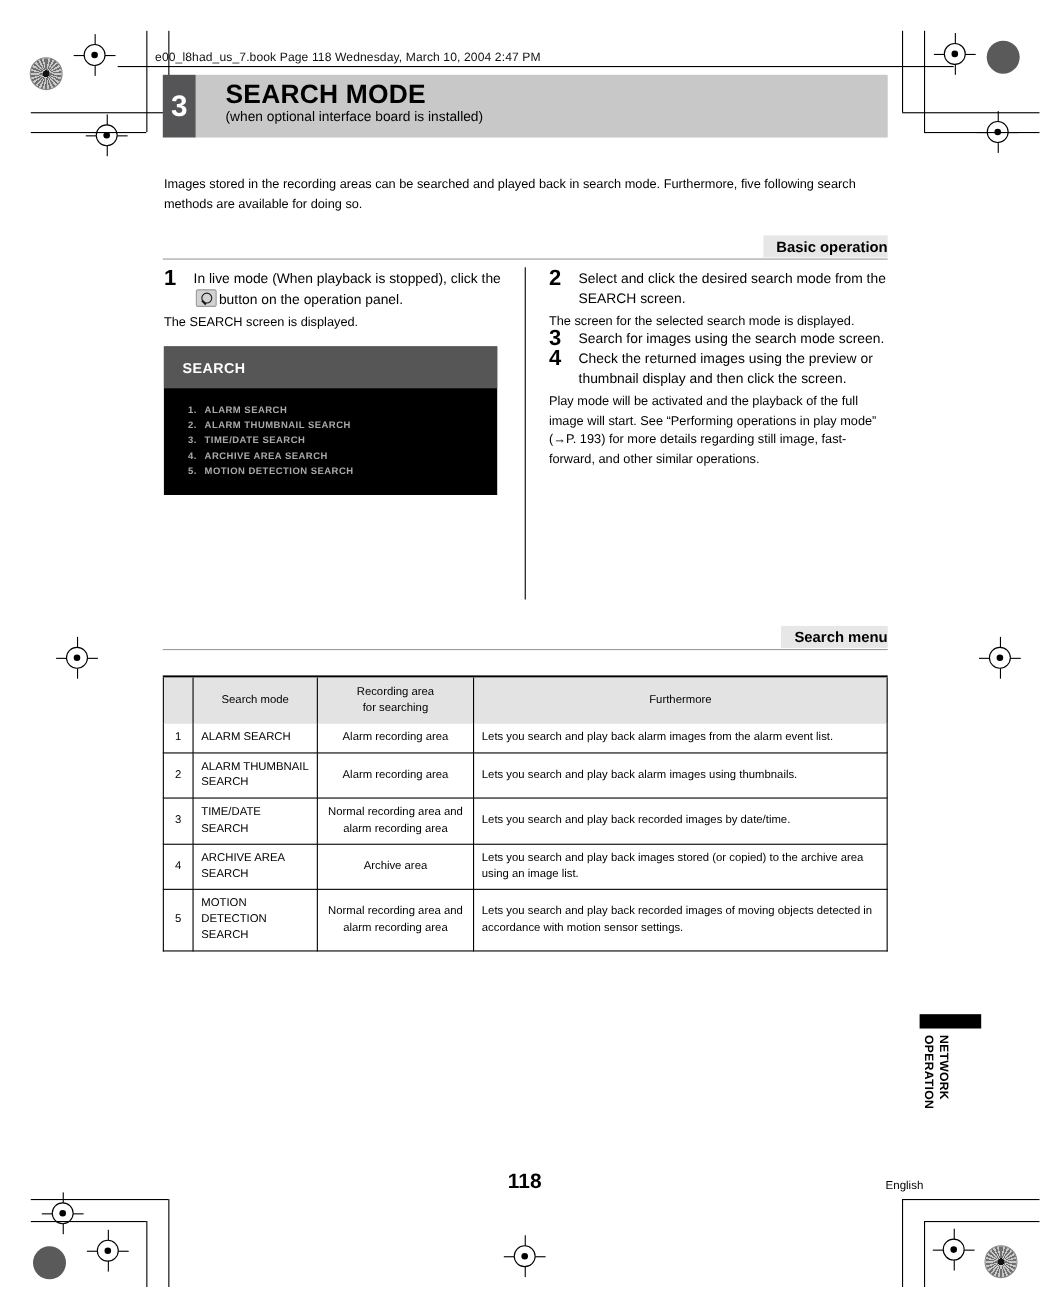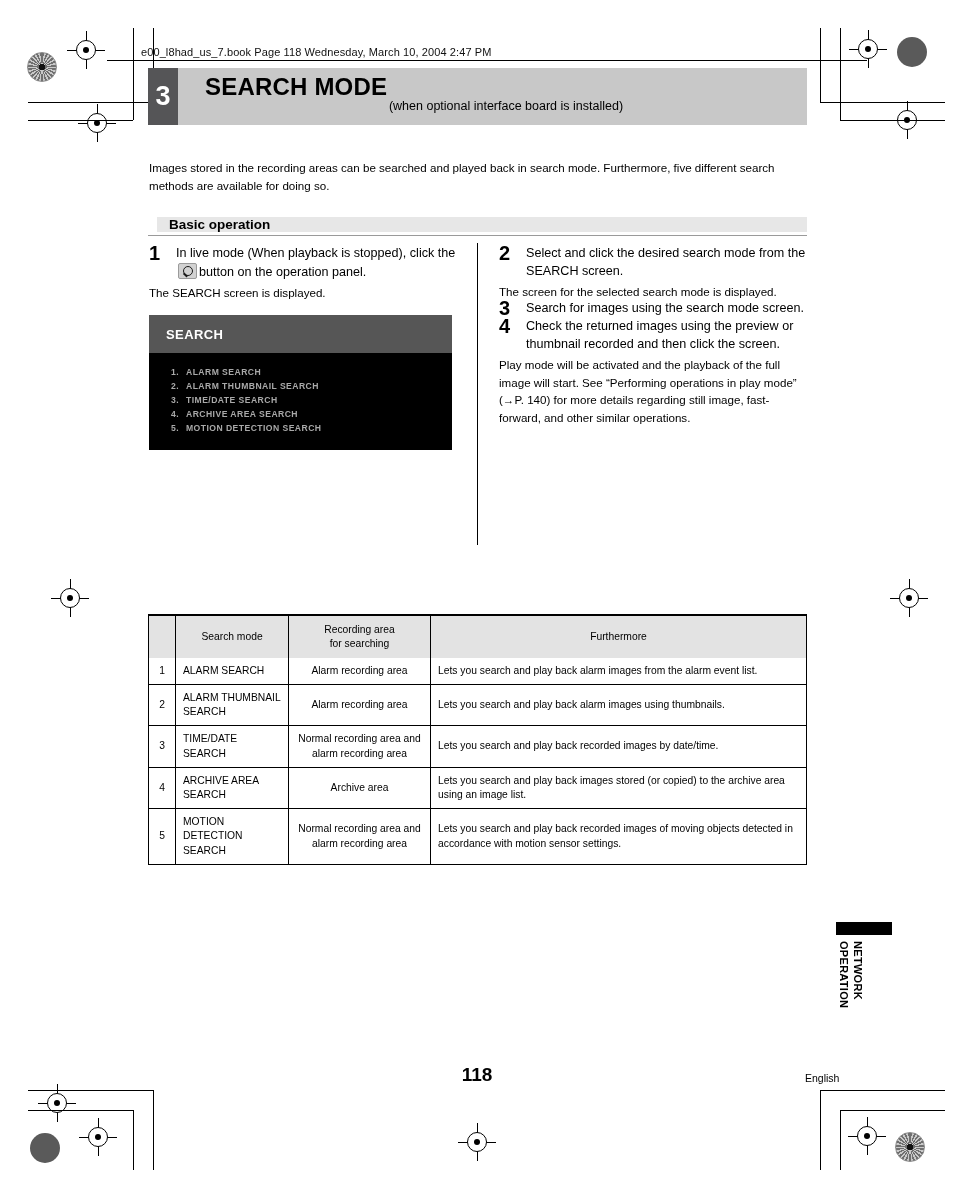--- a/index.html
+++ b/index.html
@@ -54,30 +54,30 @@
     width:30px; background:#555557; color:#fff;
     display:flex; align-items:center; justify-content:center;
     font-size:27px; font-weight:bold; line-height:1;
   }
   .chapter-title-box {
     flex:1; background:#c8c8c8; padding:6px 0 0 27px;
   }
   .chapter-title {
     font-size:24px; font-weight:bold; letter-spacing:0.2px; line-height:1.05;
   }
-  .chapter-sub { font-size:12.5px; line-height:1.1; margin-top:1px;text-align:center; }
+  .chapter-sub { font-size:12.5px; line-height:1.1; margin-top:1px; }
 
   
   .intro {
     position:absolute; left:149px; top:159px; width:660px;
     font-size:11.6px; line-height:1.55;
   }
 
   
-  .sec-bar { position:absolute; height:20px; display:flex; align-items:center; }
+  .sec-bar { position:absolute; height:20px; display:flex; align-items:flex-end;flex-direction:column; }
   .sec-bar .tick { width:9px; background:#8d8d8d; }
   .sec-bar .body { flex:1; background:#e7e7e7; display:flex; align-items:center;
                    padding-left:12px; font-size:13.5px; font-weight:bold; }
   .sec-bar .underline { position:absolute; bottom:-2px; left:0; width:100%; height:1px; background:#9a9a9a; }
 
   #sec-basic { left:148px; top:214px; width:659px; }
   #sec-menu  { left:148px; top:569px; width:659px; }
 
   
   .col-divider { position:absolute; left:477px; top:243px; width:1px; height:302px; background:#000; }
@@ -260,21 +260,21 @@
   <div class="slugline"></div>
 
   <div class="chapter-head">
     <div class="chapter-num">3</div>
     <div class="chapter-title-box">
       <div class="chapter-title">SEARCH MODE</div>
       <div class="chapter-sub">(when optional interface board is installed)</div>
     </div>
   </div>
 
-  <div class="intro">Images stored in the recording areas can be searched and played back in search mode. Furthermore, five different search methods are available for doing so.</div>
+  <div class="intro">Images stored in the recording areas can be searched and played back in search mode. Furthermore, five following search methods are available for doing so.</div>
 
   <div class="sec-bar" id="sec-basic">
     <div class="tick"></div>
     <div class="body">Basic operation</div>
     <div class="underline"></div>
   </div>
 
   <div class="col-divider"></div>
 
   <div class="colL">
@@ -315,25 +315,30 @@
     </div>
     <div class="note">The screen for the selected search mode is displayed.</div>
 
     <div class="step">
       <div class="num">3</div>
       <div class="txt">Search for images using the search mode screen.</div>
     </div>
 
     <div class="step">
       <div class="num">4</div>
-      <div class="txt">Check the returned images using the preview or thumbnail recorded and then click the screen.</div>
-    </div>
-    <div class="note">Play mode will be activated and the playback of the full image will start. See “Performing operations in play mode” (→P. 140) for more details regarding still image, fast-forward, and other similar operations.</div>
-  </div>
-
+      <div class="txt">Check the returned images using the preview or thumbnail display and then click the screen.</div>
+    </div>
+    <div class="note">Play mode will be activated and the playback of the full image will start. See “Performing operations in play mode” (→P. 193) for more details regarding still image, fast-forward, and other similar operations.</div>
+  </div>
+
+  <div class="sec-bar" id="sec-menu">
+    <div class="tick"></div>
+    <div class="body">Search menu</div>
+    <div class="underline"></div>
+  </div>
 
   <div class="tbl-wrap">
     <div class="tbl-rule-thick"></div>
     <table class="menu">
       <thead>
         <tr>
           <th class="c-idx"></th>
           <th class="c-mode">Search mode</th>
           <th class="c-area">
             <div>Recording area</div>

